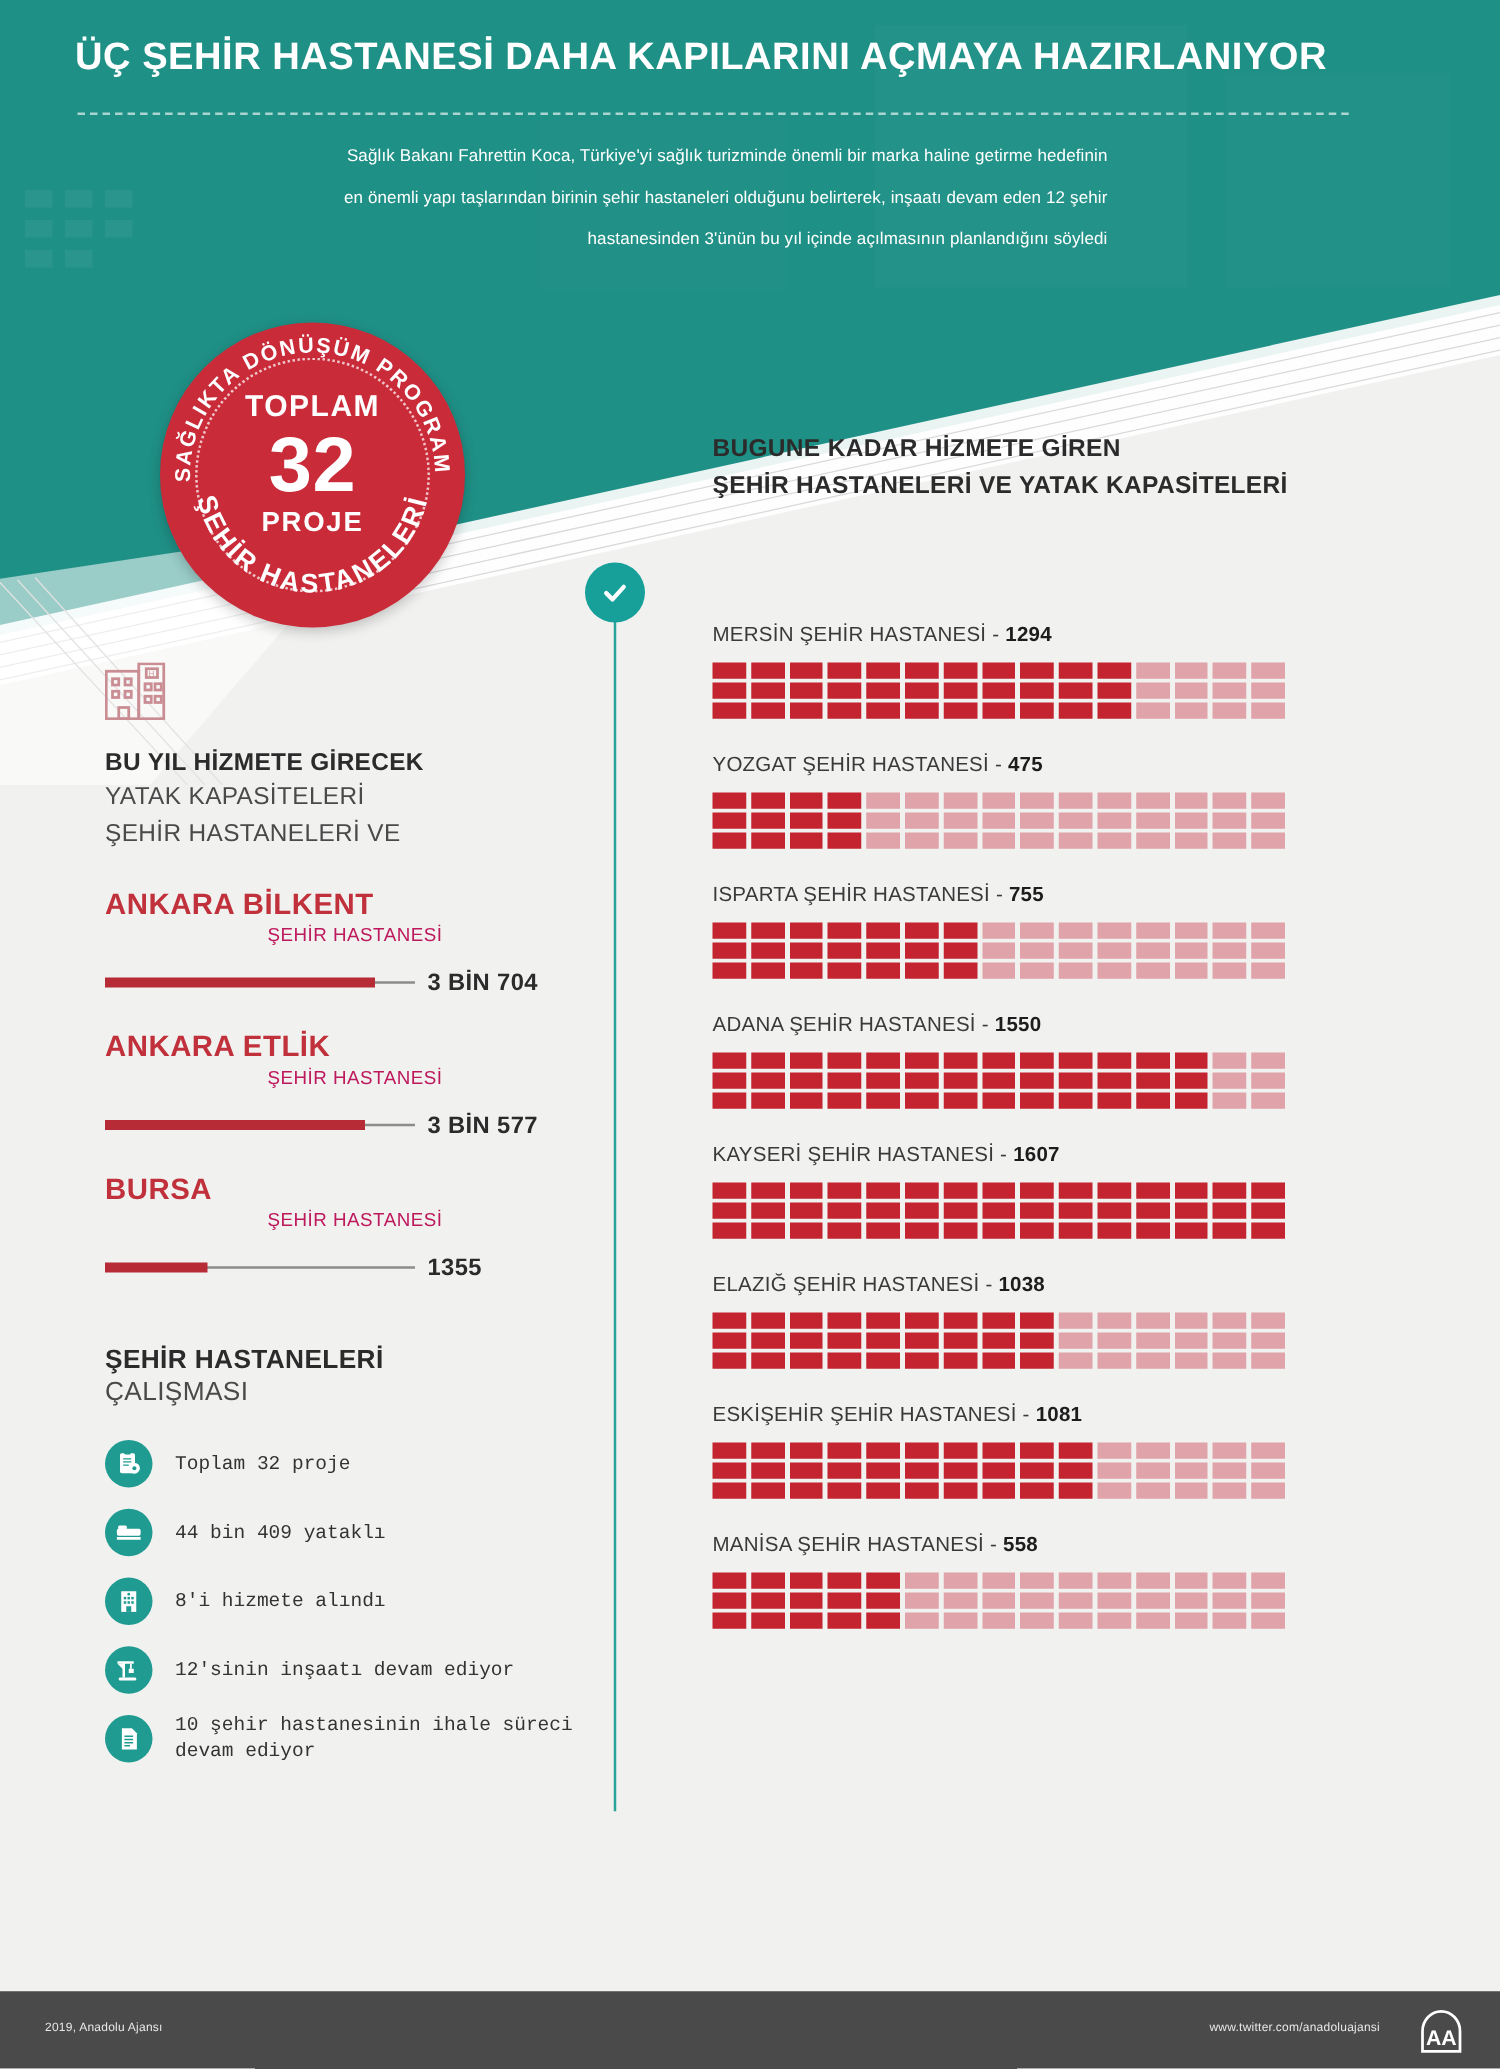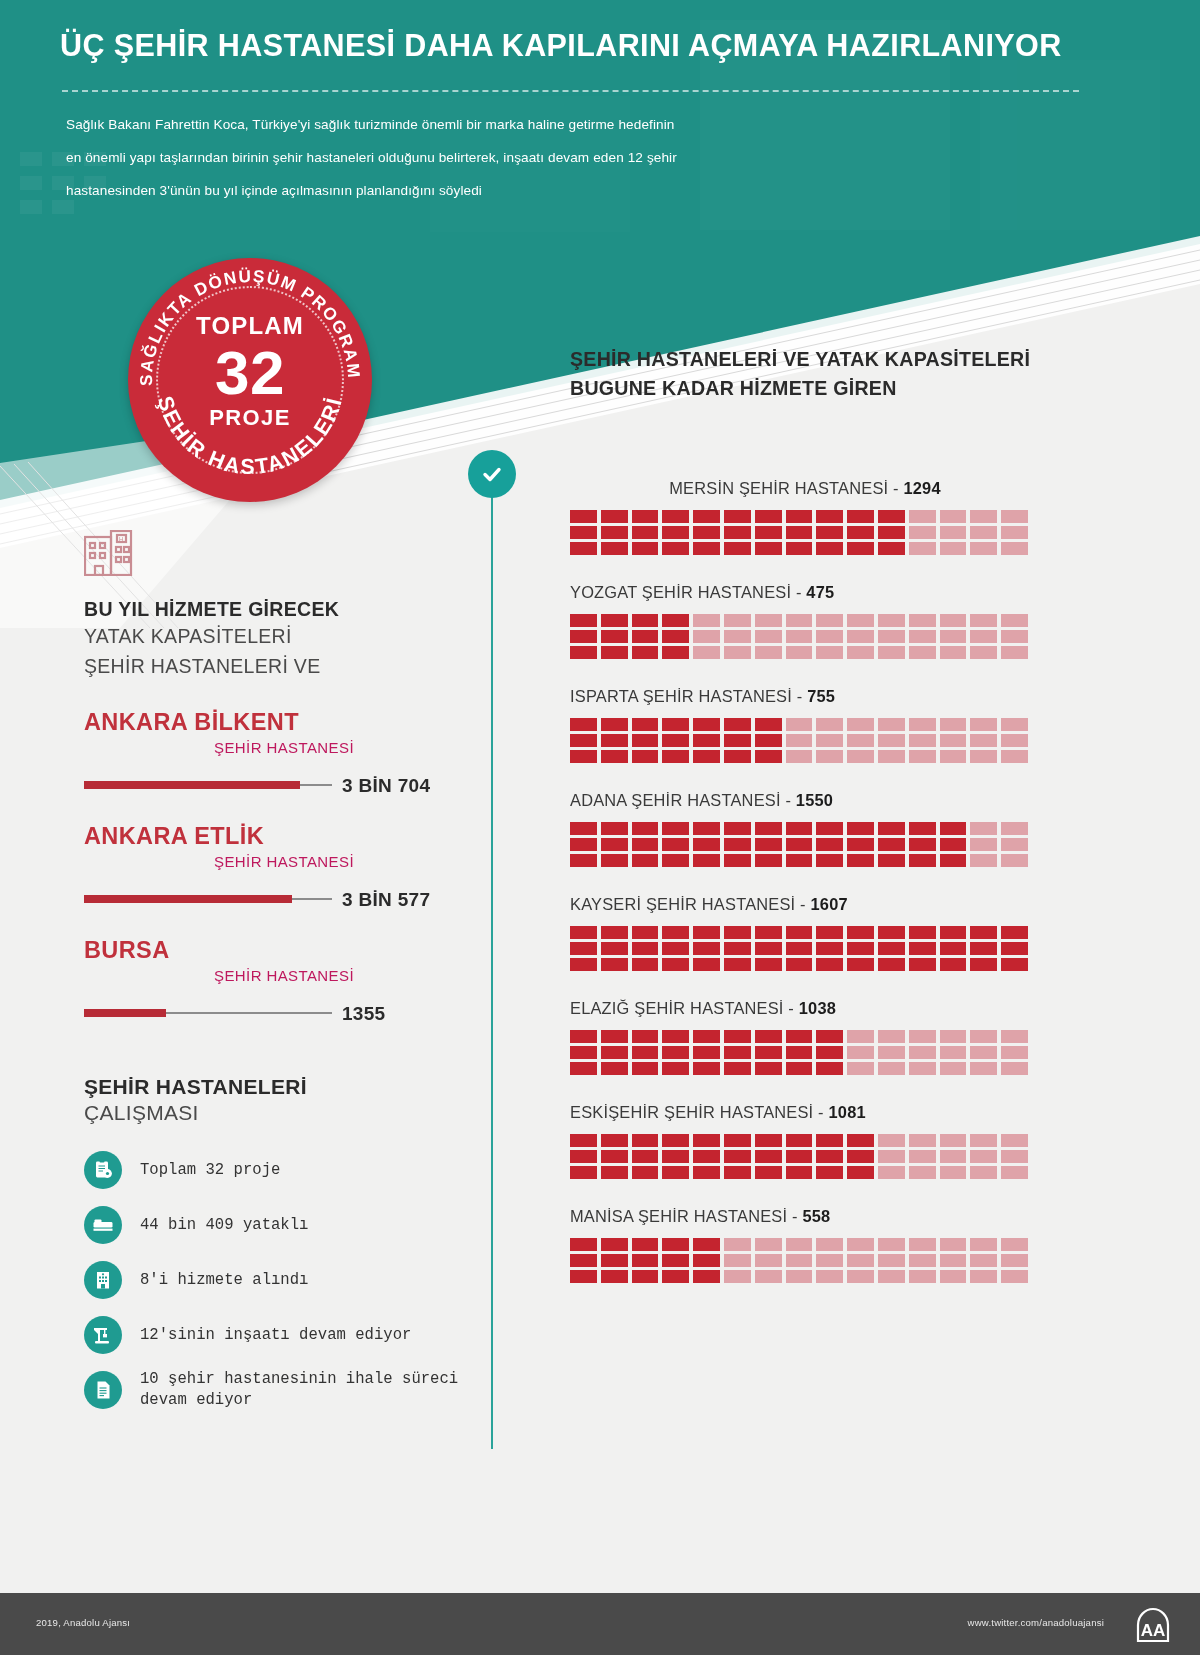--- a/index.html
+++ b/index.html
@@ -50,20 +50,21 @@
     border-top: 2px dashed rgba(255,255,255,.62);
   }
   .header-sub {
     position: absolute;
     left: 66px; top: 108px;
     width: 820px;
     font-size: 13.6px;
     color: #ffffff;
     line-height: 33px;
     letter-spacing: .1px;
+    text-align: right;
   }
 
   
   .bg-teal-wedge {
     position: absolute;
     left: 0; top: 208px;
     width: 1200px; height: 340px;
     overflow: hidden;
   }
   .bg-white-wedge {
@@ -193,21 +194,21 @@
     display: flex; align-items: center; justify-content: center;
   }
 
   
   .right-col { position: absolute; left: 570px; top: 345px; width: 470px; }
   .right-h {
     font-size: 19.6px; font-weight: bold; color: #2b2b2b;
     line-height: 29px; letter-spacing: .25px;
   }
   .chart-block { margin-top: 28px; }
-  .chart-block:first-of-type { margin-top: 76px; text-align: center; }
+  .chart-block:first-of-type { margin-top: 96px; }
   .chart-title {
     font-size: 16.4px; color: #3a3a3a; letter-spacing: .2px;
     margin-bottom: 12px;
   }
   .chart-title b { color: #1d1d1d; font-weight: bold; }
   .grid {
     display: grid;
     grid-template-columns: repeat(15, 1fr);
     gap: 3px 4px;
     width: 458px;
@@ -454,22 +455,22 @@
 
   <div class="timeline-line"></div>
   <div class="check-circle">
     <svg width="26" height="26" viewBox="0 0 26 26">
       <polyline points="6,13.5 11,18.5 20,8.5" fill="none" stroke="#fff" stroke-width="3.4" stroke-linecap="round" stroke-linejoin="round"></polyline>
     </svg>
   </div>
 
   <div class="right-col">
     <div class="right-h">
+      <div>BUGUNE KADAR HİZMETE GİREN</div>
       <div>ŞEHİR HASTANELERİ VE YATAK KAPASİTELERİ</div>
-      <div>BUGUNE KADAR HİZMETE GİREN</div>
     </div>
 
     <div id="charts">
         <div class="chart-block">
           <div class="chart-title"><span>MERSİN ŞEHİR HASTANESİ - </span><b>1294</b></div>
           <div class="grid">
             <div class="cell on"></div>
             <div class="cell on"></div>
             <div class="cell on"></div>
             <div class="cell on"></div>

